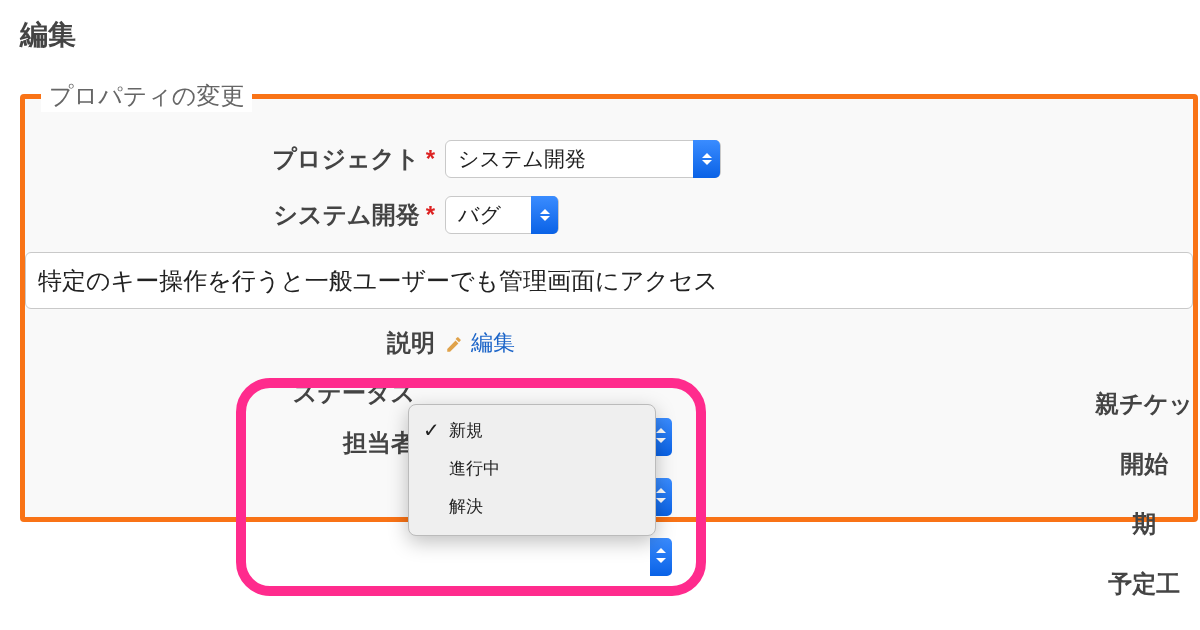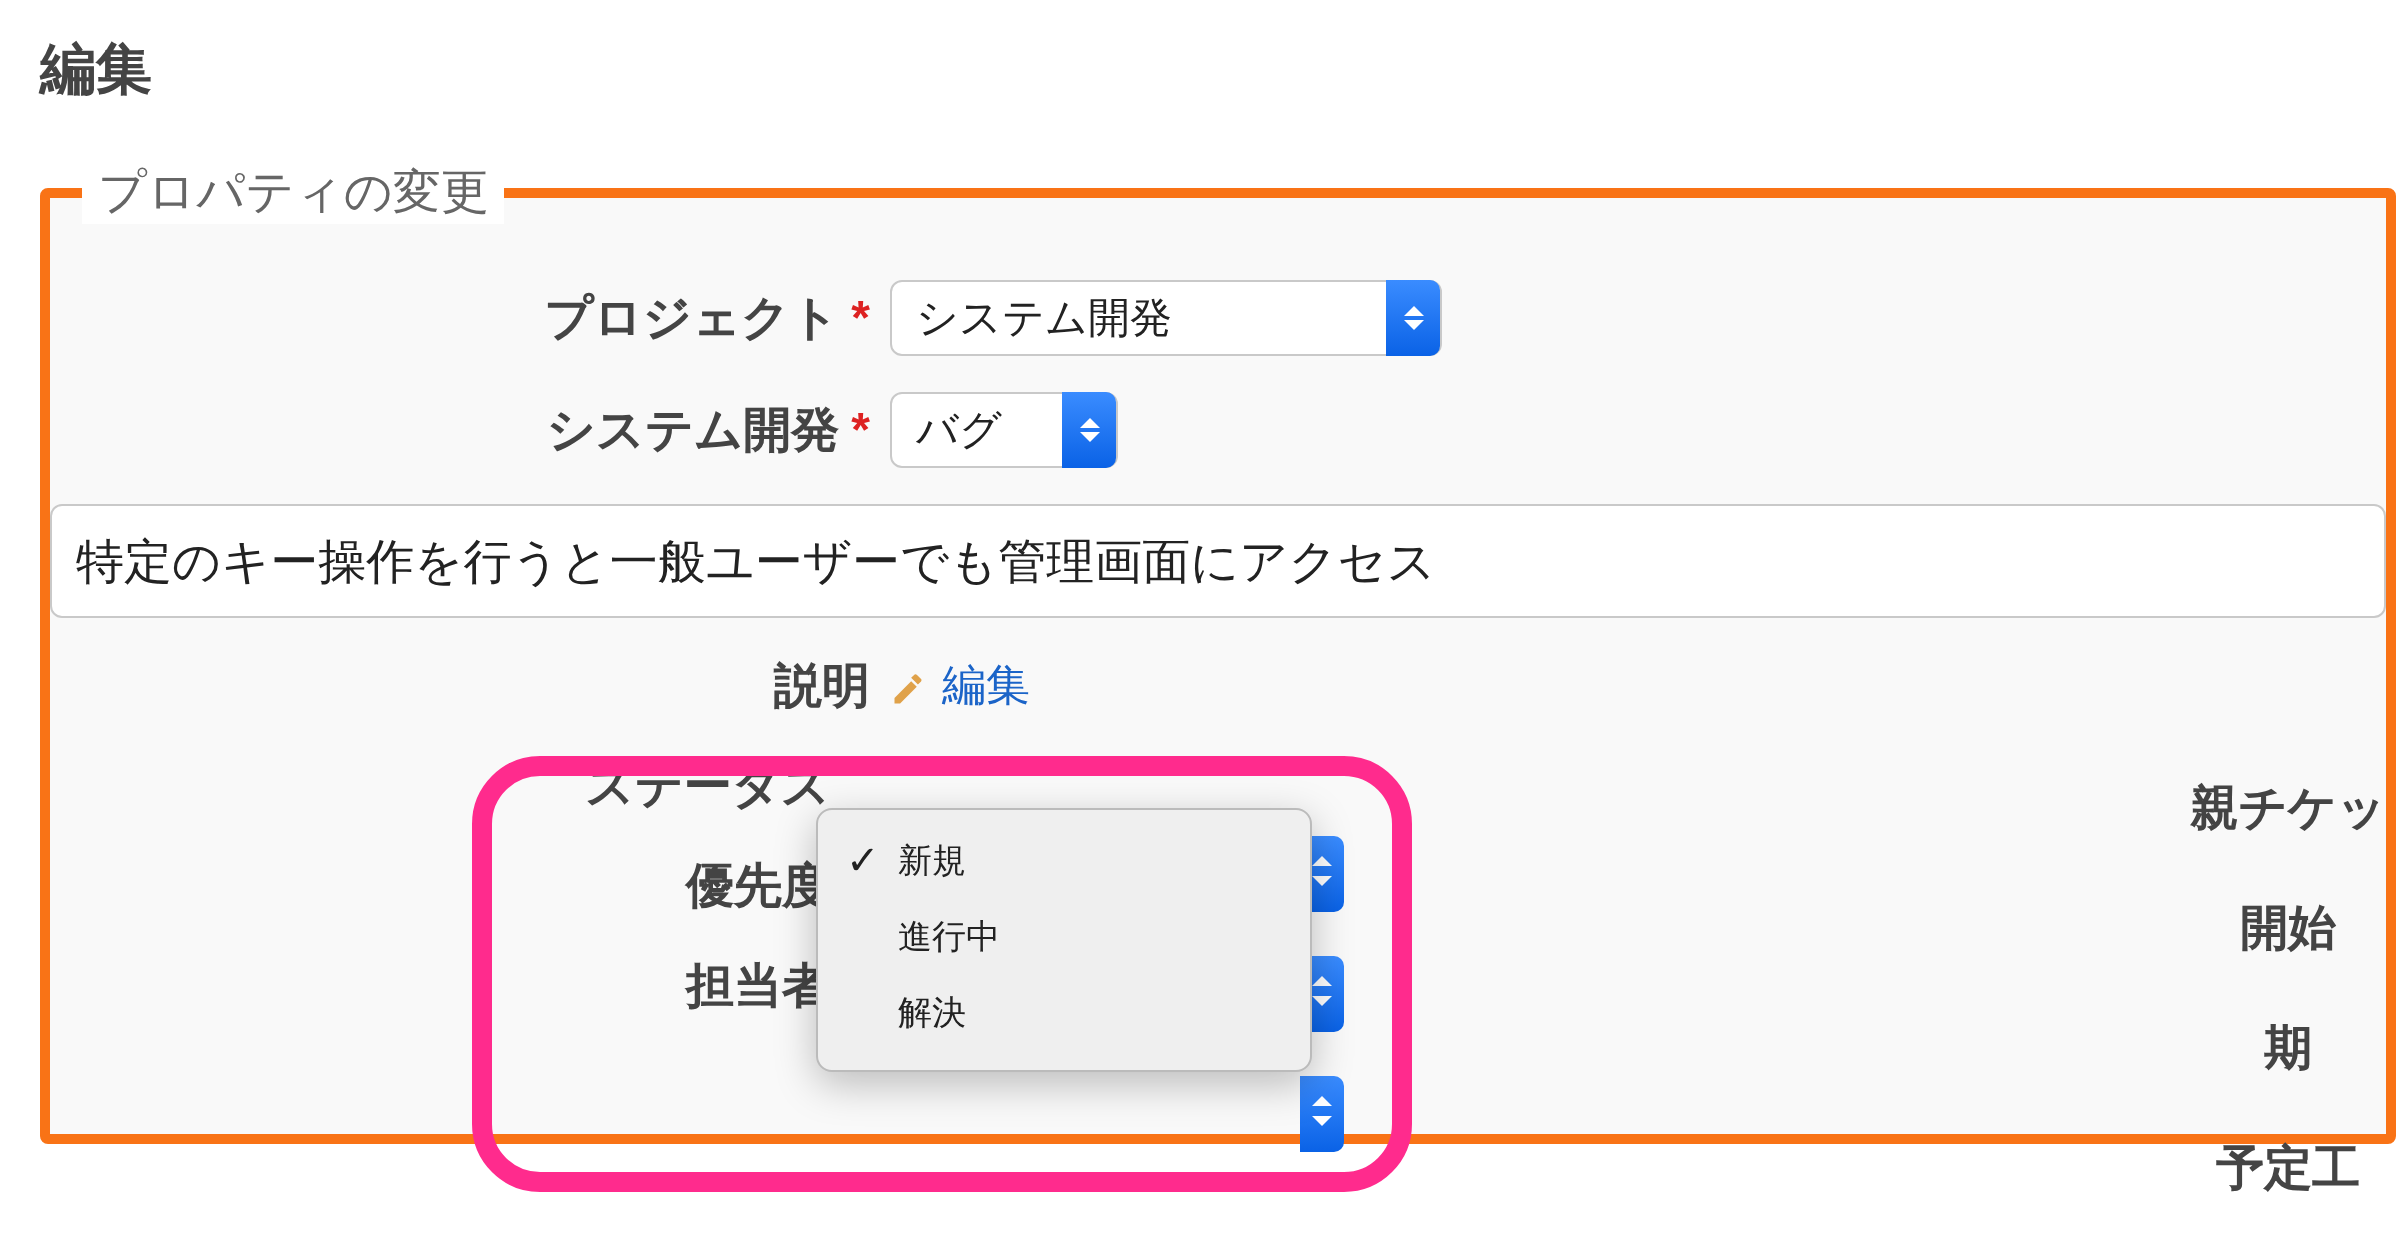--- a/index.html
+++ b/index.html
@@ -237,25 +237,20 @@
         <span>編集</span>
       </a>
     </div>
 
     <div class="form-row">
       <label class="fld-label" style="width:400px">
         <span>ステータス</span>
       </label>
     </div>
 
-    <div class="form-row">
-      <label class="fld-label" style="width:400px">
-        <span>優先度</span>
-      </label>
-    </div>
 
     <div class="form-row">
       <label class="fld-label" style="width:400px">
         <span>担当者</span>
       </label>
     </div>
 
     <div class="right-labels">
       <span>親チケッ</span>
       <span>開始</span>

